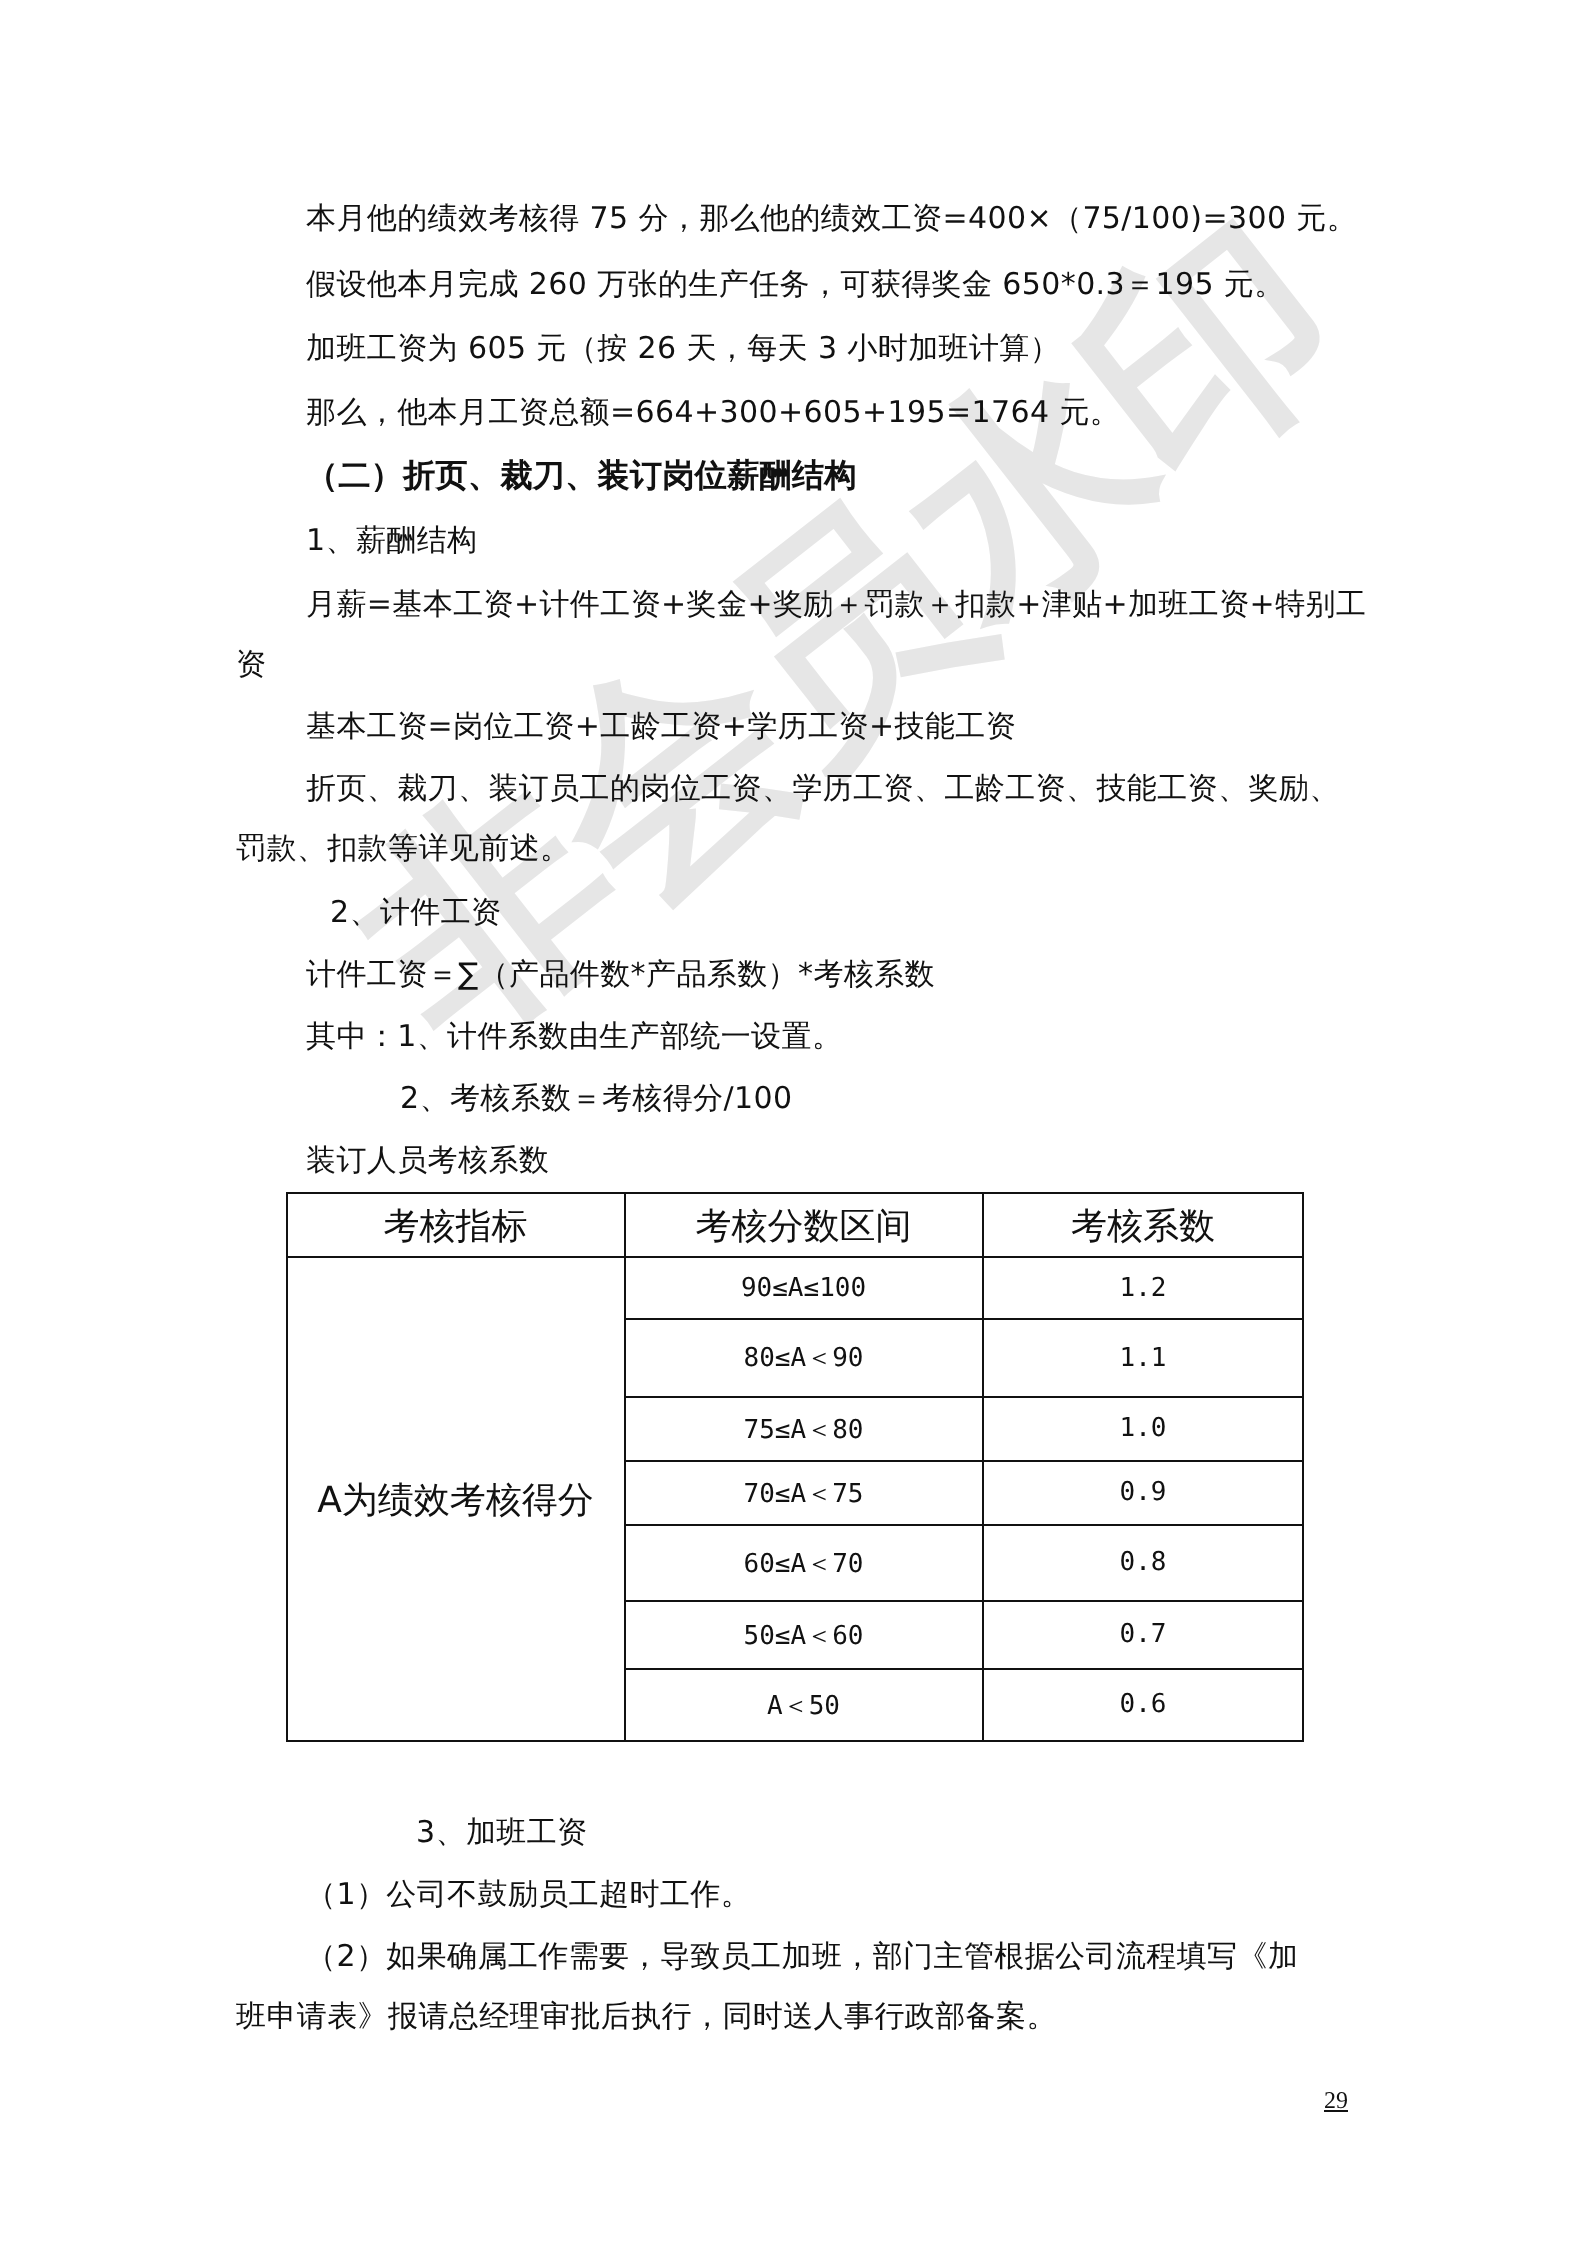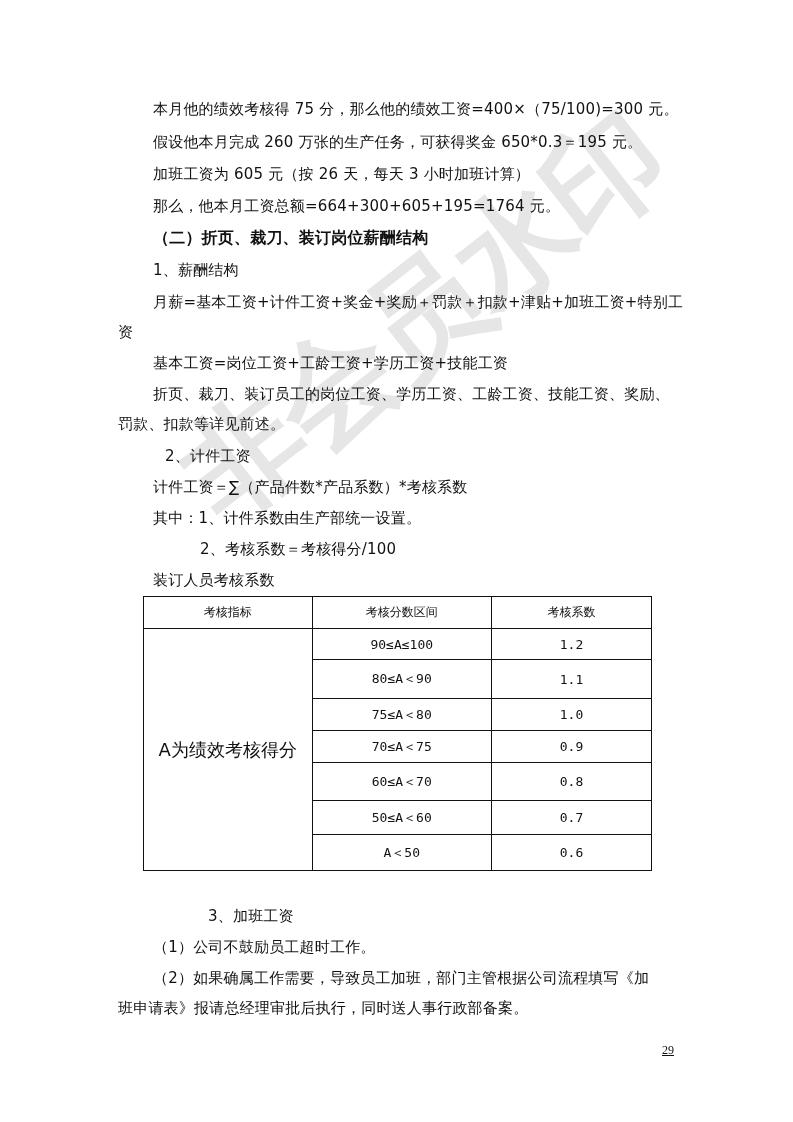--- a/index.html
+++ b/index.html
@@ -23,21 +23,21 @@
   }
   .content { position:relative; z-index:1; }
   table.coef {
     position:absolute; left:143px; top:596px; width:509px;
     border-collapse:collapse; font-size:13px; z-index:1;
     font-family: "DejaVu Sans Mono", "Liberation Mono", monospace;
   }
   table.coef td, table.coef th {
     border:1.3px solid #111; text-align:center; padding:0; font-weight:normal;
   }
-  table.coef th { font-family:"DejaVu Sans", sans-serif; font-size:12px; height:31px; }
+  table.coef th { font-family:"DejaVu Sans", sans-serif; font-size:18px; height:31px; }
   .c1 { width:172px; } .c2 { width:182px; } .c3 { width:163px; }
   .indicator { font-family:"DejaVu Sans", sans-serif; font-size:18px; }
   .page-num {
     position:absolute; left:662px; top:1043px; font-size:12px;
     font-family:"Liberation Serif", serif;
     text-decoration:underline;
   }
   .brand {
     position:absolute; left:593px; top:1082px; font-size:19px; color:#333;
     text-shadow: 0 0 2px #fff, 0 0 3px #fff;

